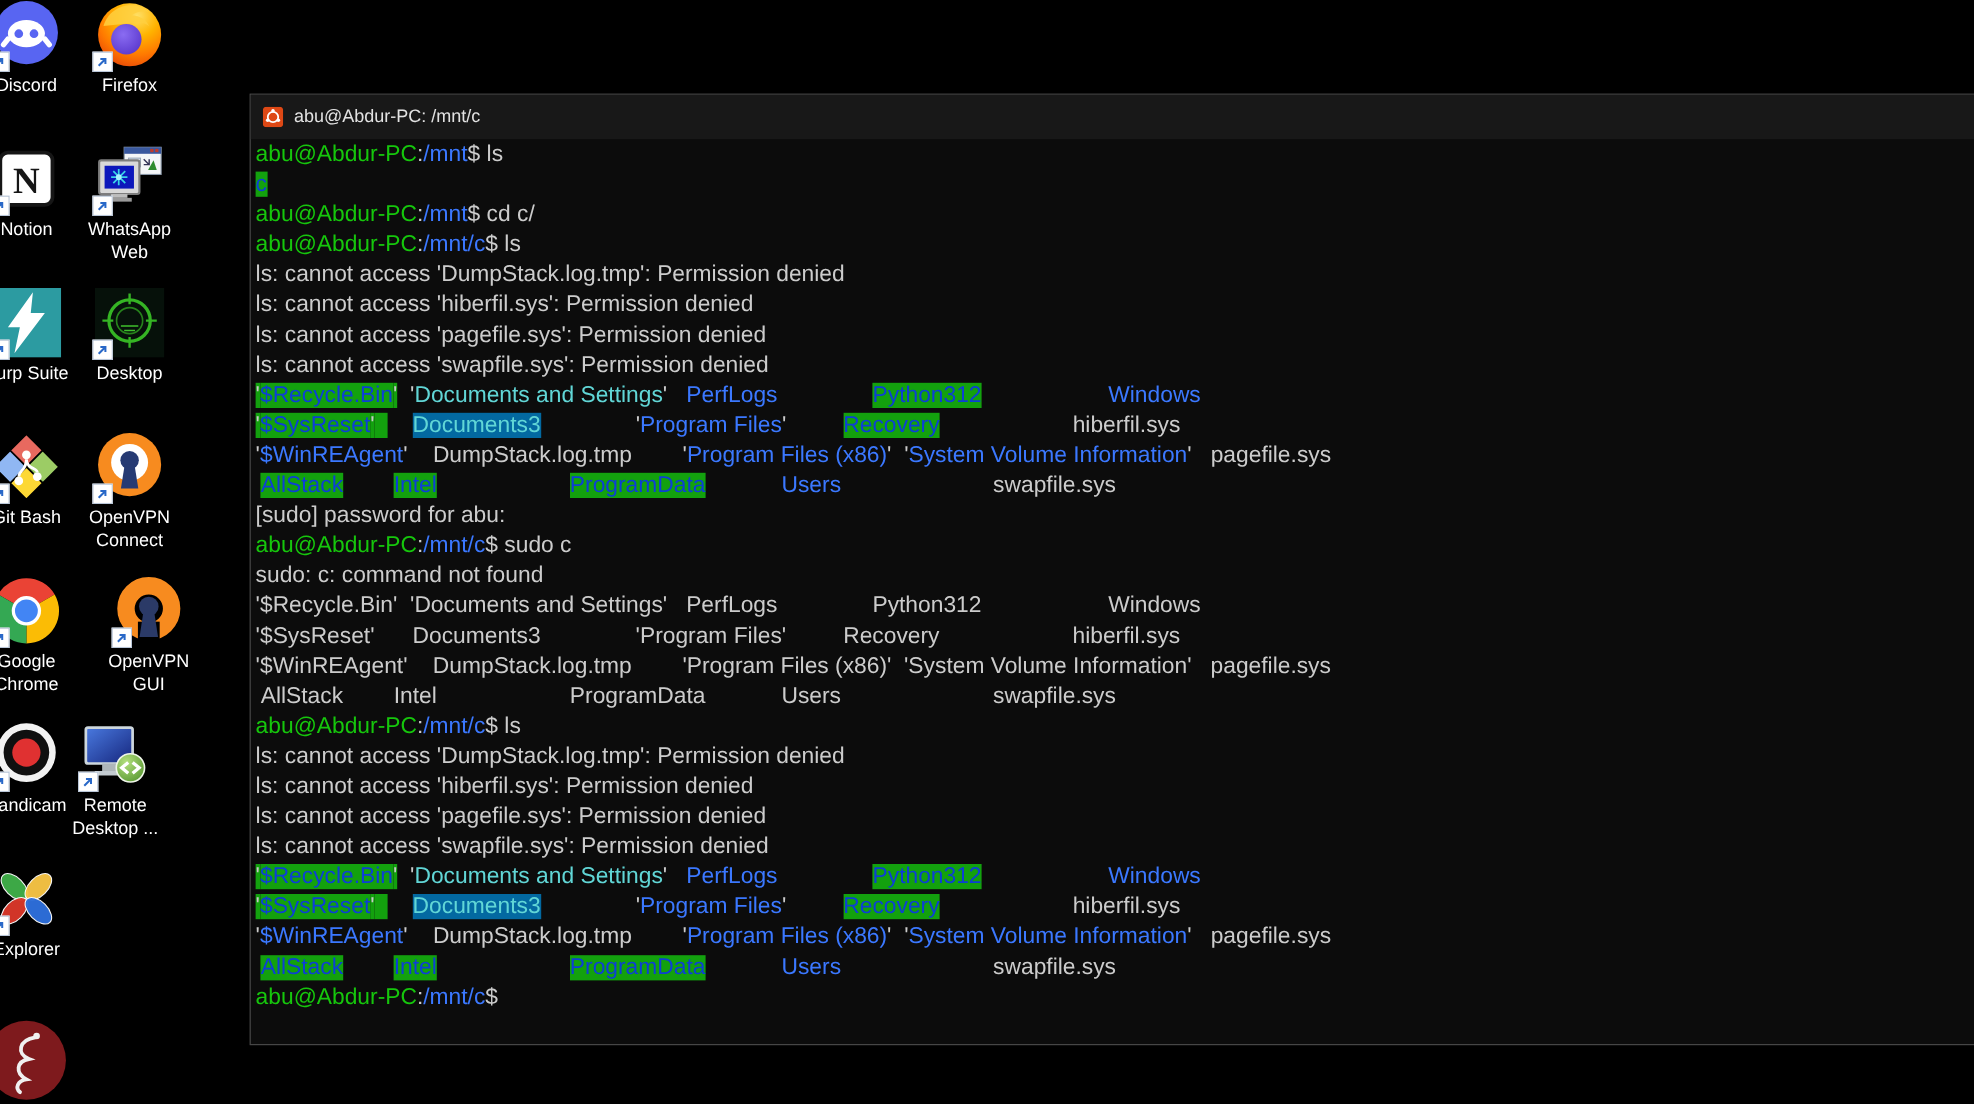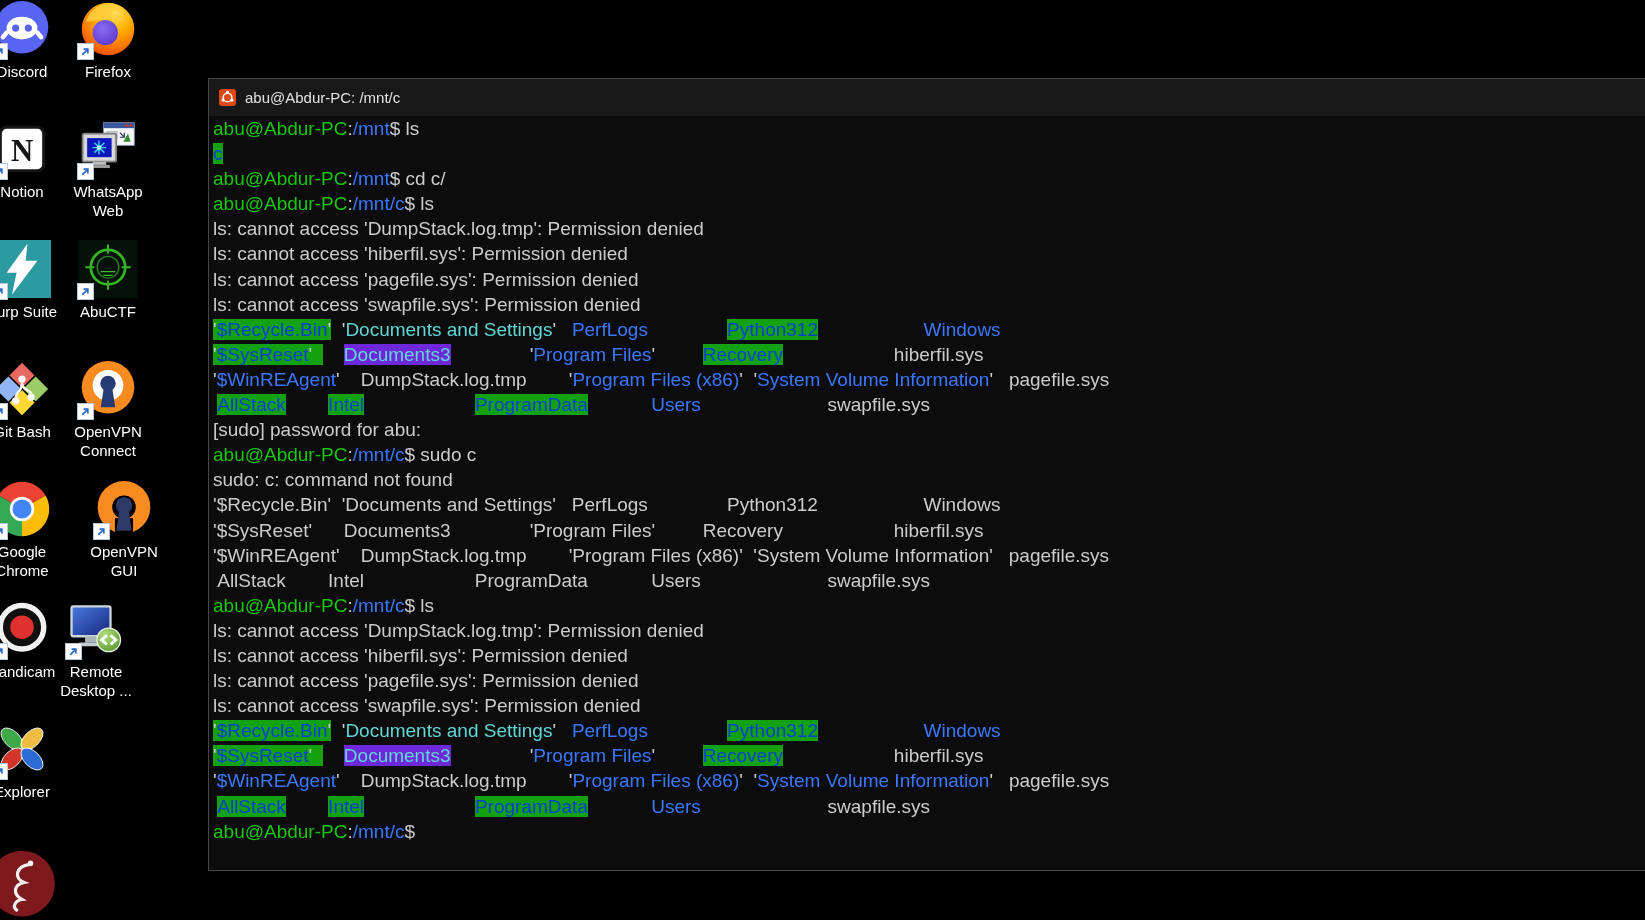--- a/index.html
+++ b/index.html
@@ -43,21 +43,21 @@
     position:relative;height:754px;overflow:hidden;
     font-family:Liberation Sans, sans-serif;font-size:19px;color:#ccc;
     padding-left:4px;
   }
   .t-line{white-space:pre;height:25.1px;line-height:25.1px}
   .s-g{color:#16c60c}
   .s-w{color:#cccccc}
   .s-b{color:#3b78ff}
   .s-c{color:#61d6d6}
   .s-dg{color:#0d3fd6;background:#13a10e}
-  .s-cg{color:#61d6d6;background:#6d28d9}
+  .s-cg{color:#61d6d6;background:#0369a1}
   .s-wg{color:#c8c8c8;background:#13a10e}
   .s-gg{background:#13a10e}
   
   #sbar{position:absolute;right:0;top:37px;width:20px;height:755px;background:#1d1d1d}
   .sb-btn{position:absolute;left:0;width:20px;height:19px;display:flex;align-items:center;justify-content:center}
   .sb-up{top:0}.sb-down{bottom:0}
   .chev{width:7px;height:7px;border-left:2px solid #9a9a9a;border-top:2px solid #9a9a9a}
   .chev.up{transform:rotate(45deg) translate(1px,1px)}
   .chev.down{transform:rotate(225deg) translate(1px,1px)}
   #sb-thumb{position:absolute;left:0;top:25px;width:20px;height:118px;background:#4f4f4f}
@@ -178,21 +178,21 @@
           <path d="M32 5 v10 M32 45 v10 M7 30 h10 M47 30 h10" stroke="#35b424" stroke-width="2.2"></path>
           <path d="M24 35 h16 M27 39 h10" stroke="#46d331" stroke-width="1.4" opacity="0.9"></path>
         </svg>
         <div class="shortcut">
           <svg viewBox="0 0 16 16">
             <rect width="16" height="16" fill="#fff"></rect>
             <path d="M4.5 11.5 L10.5 5.5 M6 5.5 h4.5 v4.5" stroke="#2968c8" stroke-width="1.8" fill="none"></path>
           </svg>
         </div>
       </div>
-      <div class="icon-label">AbuCTF</div>
+      <div class="icon-label">Desktop</div>
     </div>
     <div class="icon-cell" style="left: -26px; top: 360px;">
       <div class="icon-art">
         <svg viewBox="0 0 64 64">
           <polygon points="32,2 47,17 32,32 17,17" fill="#e8695f" stroke="#000" stroke-width="1.5"></polygon>
           <polygon points="47,17 62,32 47,47 32,32" fill="#9ccc65" stroke="#000" stroke-width="1.5"></polygon>
           <polygon points="32,32 47,47 32,62 17,47" fill="#fdd835" stroke="#000" stroke-width="1.5"></polygon>
           <polygon points="17,17 32,32 17,47 2,32" fill="#90b7f3" stroke="#000" stroke-width="1.5"></polygon>
           <circle cx="32" cy="21" r="4" fill="#fff"></circle>
           <circle cx="42" cy="41" r="4" fill="#fff"></circle>

